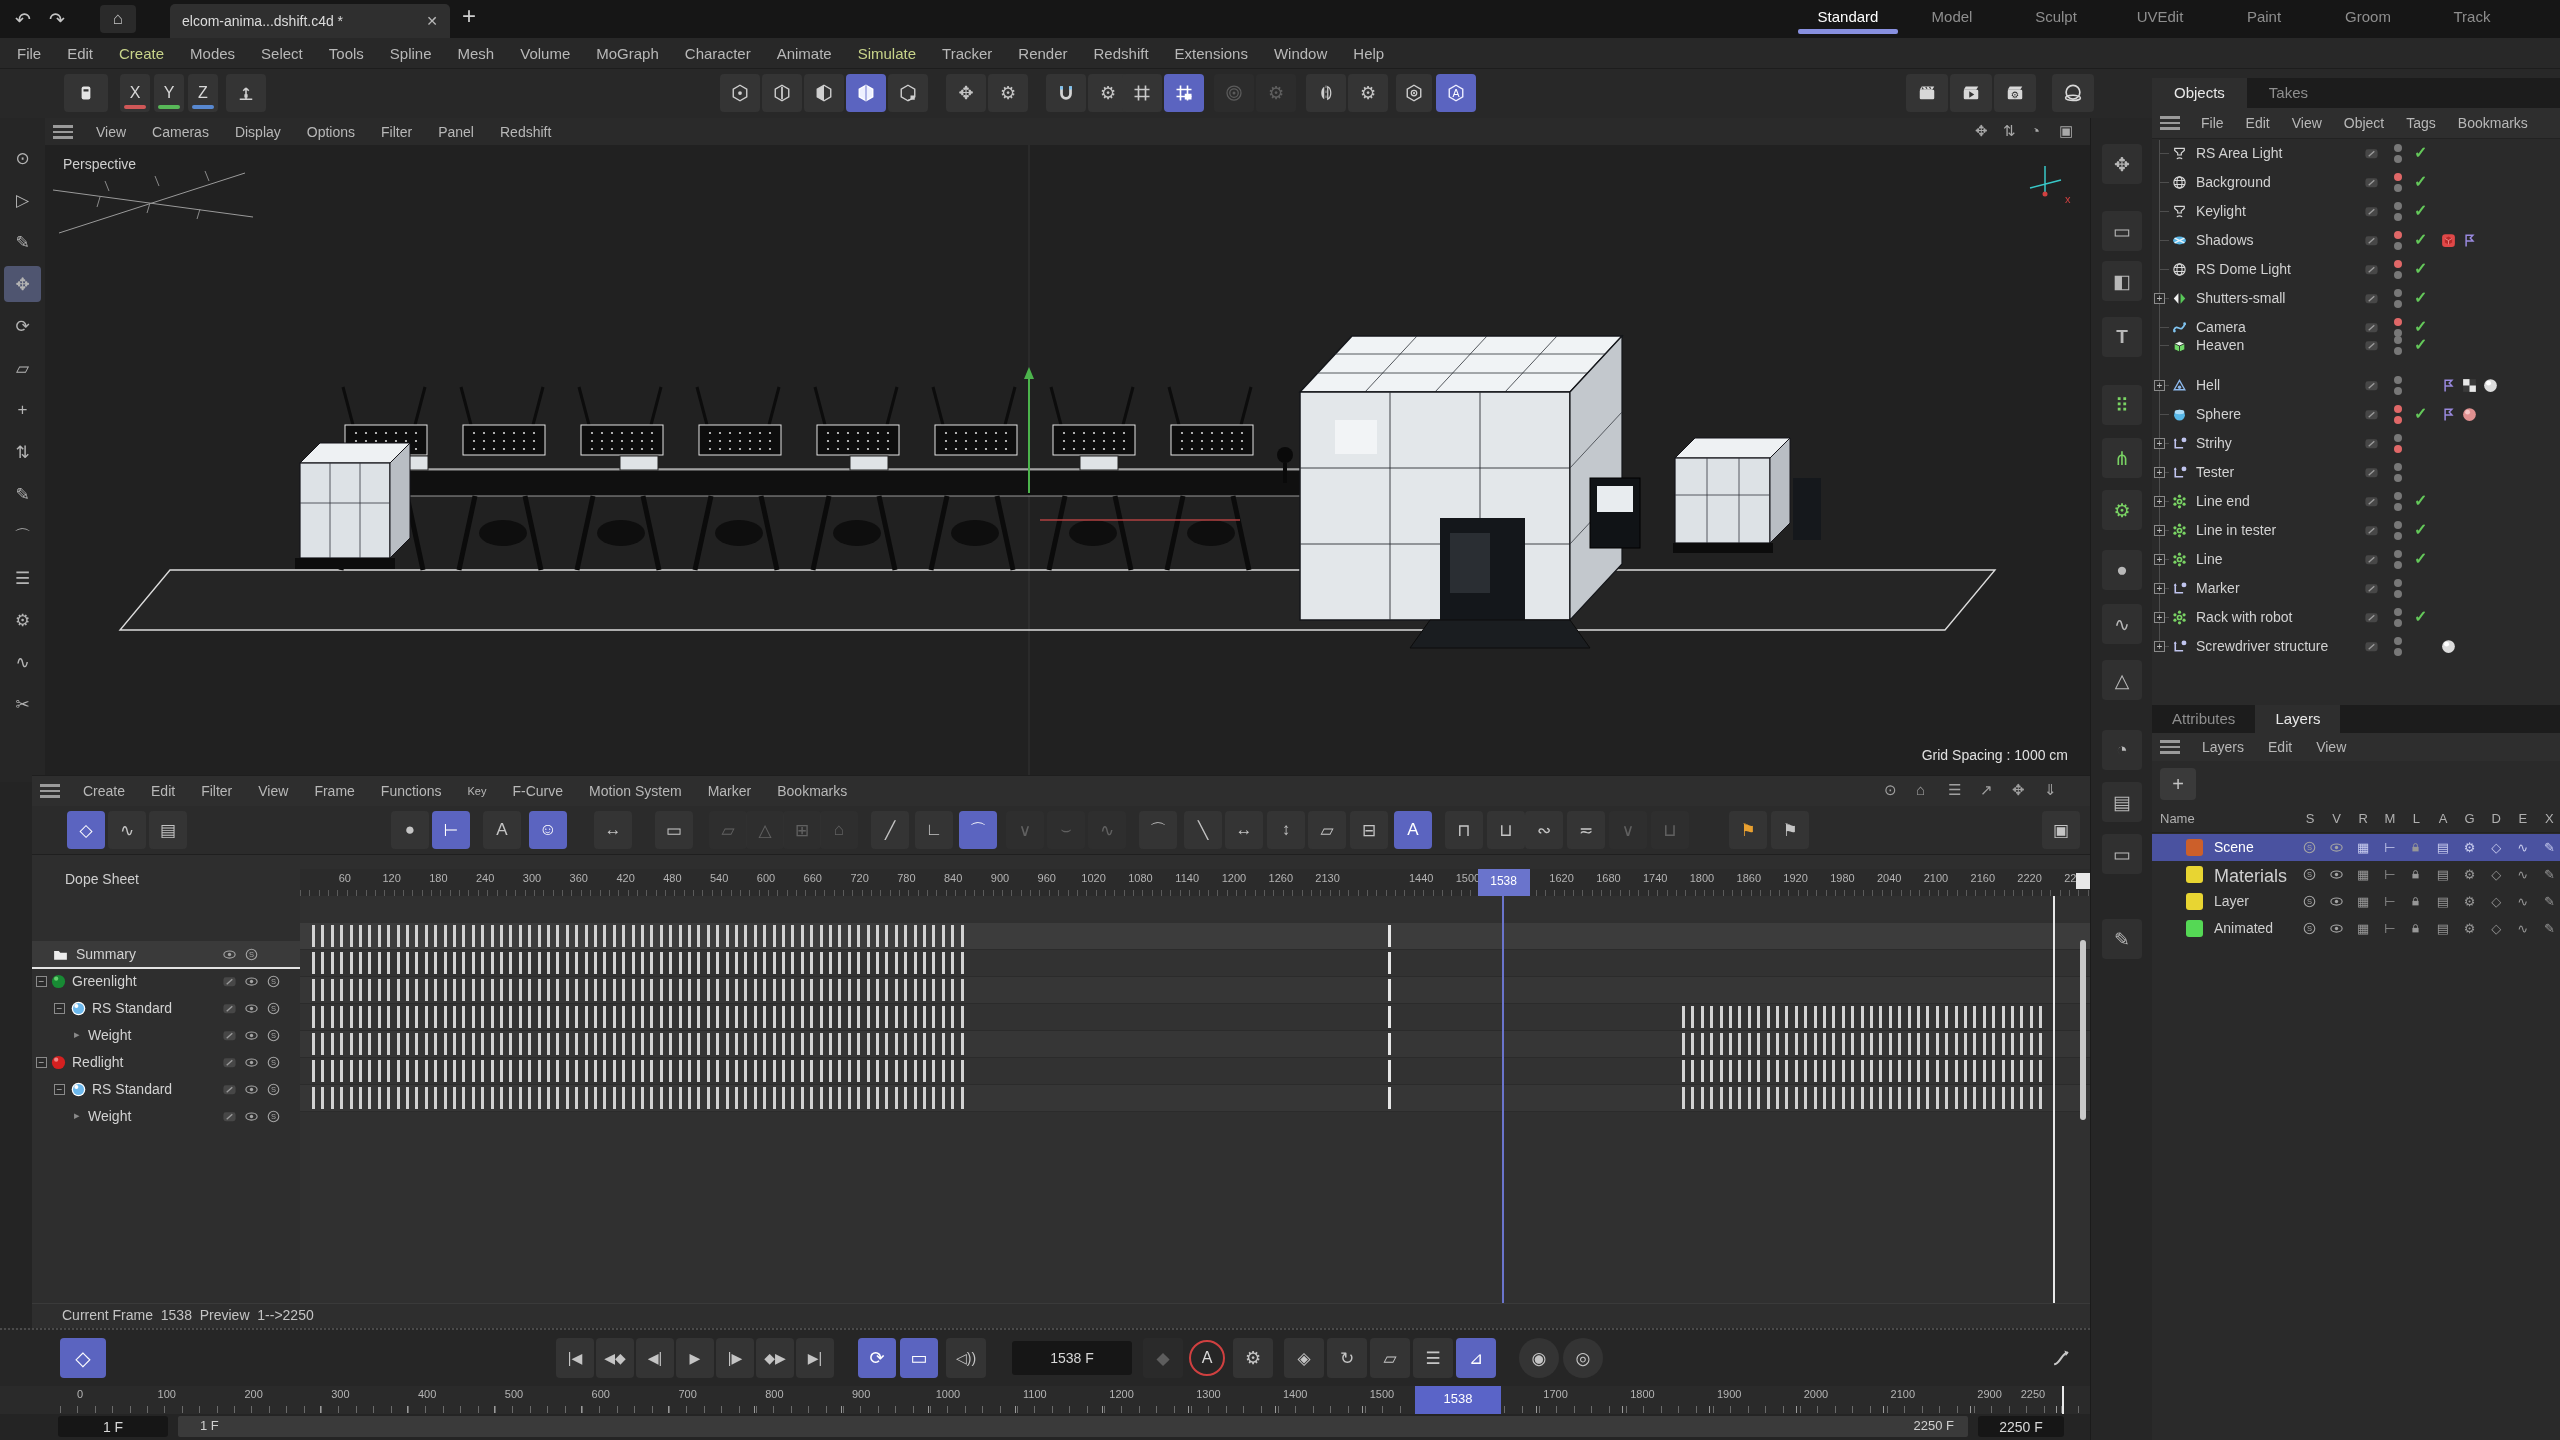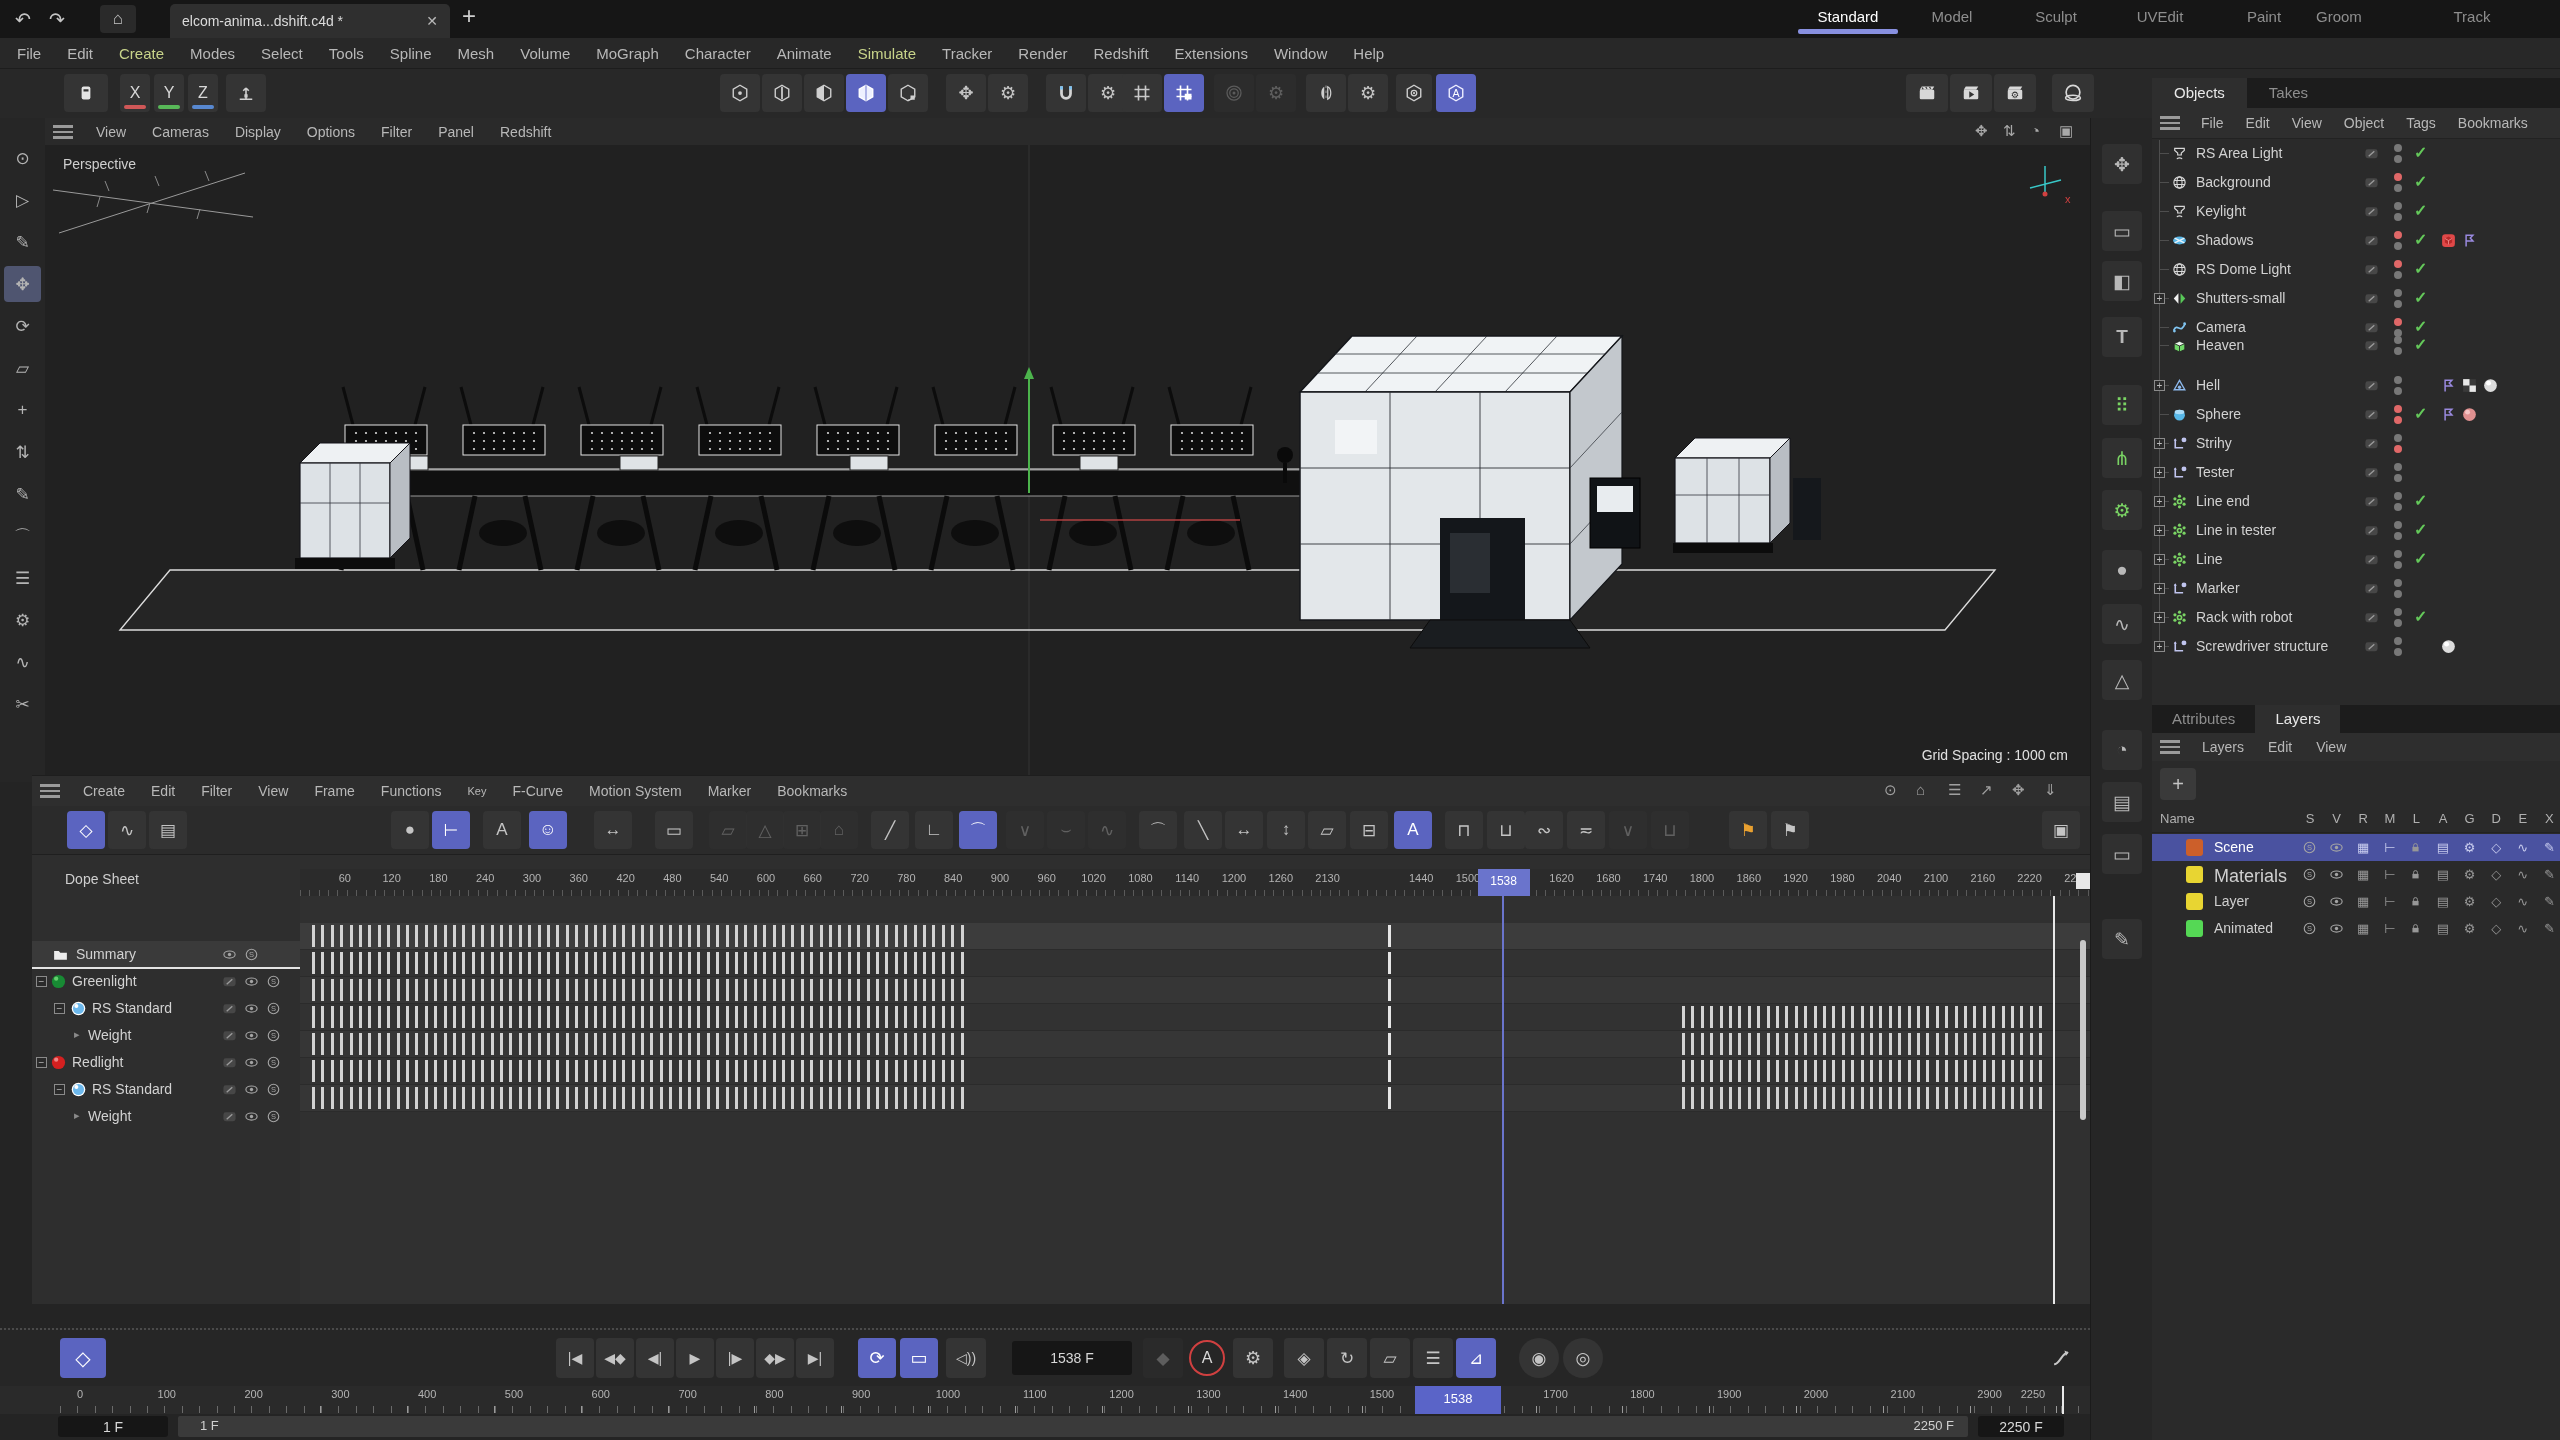--- a/index.html
+++ b/index.html
@@ -41,21 +41,21 @@
       <div class="abs row" style="left:170px;top:4px;width:280px;height:34px;background:#2f2f2f;border-radius:5px 5px 0 0;padding:0 12px;box-sizing:border-box;justify-content:space-between;">
         <span style="color:#dcdcdc;font-size:14px;">elcom-anima...dshift.c4d *</span>
         <span style="color:#b8b8b8;font-size:14px;margin-left:14px;">✕</span>
       </div>
       <div class="abs" style="left:462px;top:2px;font-size:24px;color:#cfcfcf;">+</div>
       <div class="abs" style="left:1796px;top:0;width:104px;height:38px;text-align:center;line-height:34px;font-size:15px;color:#fff;">Standard<div style="position:absolute;left:2px;right:2px;bottom:4px;height:5px;background:#8890e0;border-radius:2px;"></div></div>
       <div class="abs" style="left:1900px;top:0;width:104px;height:38px;text-align:center;line-height:34px;font-size:15px;color:#8e8e8e;">Model</div>
       <div class="abs" style="left:2004px;top:0;width:104px;height:38px;text-align:center;line-height:34px;font-size:15px;color:#8e8e8e;">Sculpt</div>
       <div class="abs" style="left:2108px;top:0;width:104px;height:38px;text-align:center;line-height:34px;font-size:15px;color:#8e8e8e;">UVEdit</div>
       <div class="abs" style="left:2212px;top:0;width:104px;height:38px;text-align:center;line-height:34px;font-size:15px;color:#8e8e8e;">Paint</div>
-      <div class="abs" style="left:2316px;top:0;width:104px;height:38px;text-align:left;line-height:34px;font-size:15px;color:#8e8e8e;">Groom</div>
+      <div class="abs" style="left:2316px;top:0;width:104px;height:38px;text-align:center;line-height:34px;font-size:15px;color:#8e8e8e;">Groom</div>
       <div class="abs" style="left:2420px;top:0;width:104px;height:38px;text-align:center;line-height:34px;font-size:15px;color:#8e8e8e;">Track</div>
     </div>
     <div class="abs row" style="left:0;top:38px;width:2560px;height:30px;background:#282828;border-bottom:1px solid #1d1d1d;padding-left:4px;">
       <div class="menu-item">File</div>
       <div class="menu-item">Edit</div>
       <div class="menu-item hl">Create</div>
       <div class="menu-item">Modes</div>
       <div class="menu-item">Select</div>
       <div class="menu-item">Tools</div>
       <div class="menu-item">Spline</div>
@@ -1413,20 +1413,23 @@
         <div class="krow" style="top:189px;background:#363636;">
           <div class="kseg" style="left:12.040000000000001px;width:658.32px;"></div>
           <div class="kseg" style="left:1381.72px;width:365.04px;"></div>
           <div class="kkey" style="left:1087.66px;"></div>
         </div>
         <div class="abs" style="left:1753px;top:0;width:2px;height:408px;background:#e8e8e8;"></div>
         <div class="abs" style="left:1201.64px;top:0;width:2px;height:408px;background:#6a74cc;"></div>
         <div class="abs" style="left:1780px;top:44px;width:6px;height:180px;background:#c8c8c8;border-radius:3px;"></div>
       </div>
     </div>
+    <div class="abs" style="left:32px;top:1303px;width:2058px;height:25px;background:#2e2e2e;border-top:1px solid #3a3a3a;">
+      <span style="position:absolute;left:30px;top:3px;color:#c4c4c4;font-size:14px;white-space:pre;">Current Frame  1538  Preview  1--&gt;2250</span>
+    </div>
     <div class="abs" style="left:0;top:1328px;width:2090px;height:58px;background:#262626;border-top:2px dotted #4a4a4a;">
       <div class="abs btn active" style="left:60px;top:8px;width:46px;height:40px;font-size:20px;">◇</div>
       <div class="abs btn" style="left:556px;top:8px;width:38px;height:40px;font-size:14px;">|◀</div>
       <div class="abs btn" style="left:596px;top:8px;width:38px;height:40px;font-size:14px;">◀◆</div>
       <div class="abs btn" style="left:636px;top:8px;width:38px;height:40px;font-size:14px;">◀|</div>
       <div class="abs btn" style="left:676px;top:8px;width:38px;height:40px;font-size:14px;">▶</div>
       <div class="abs btn" style="left:716px;top:8px;width:38px;height:40px;font-size:14px;">|▶</div>
       <div class="abs btn" style="left:756px;top:8px;width:38px;height:40px;font-size:14px;">◆▶</div>
       <div class="abs btn" style="left:796px;top:8px;width:38px;height:40px;font-size:14px;">▶|</div>
       <div class="abs btn active" style="left:858px;top:8px;width:38px;height:40px;font-size:18px;">⟳</div>

